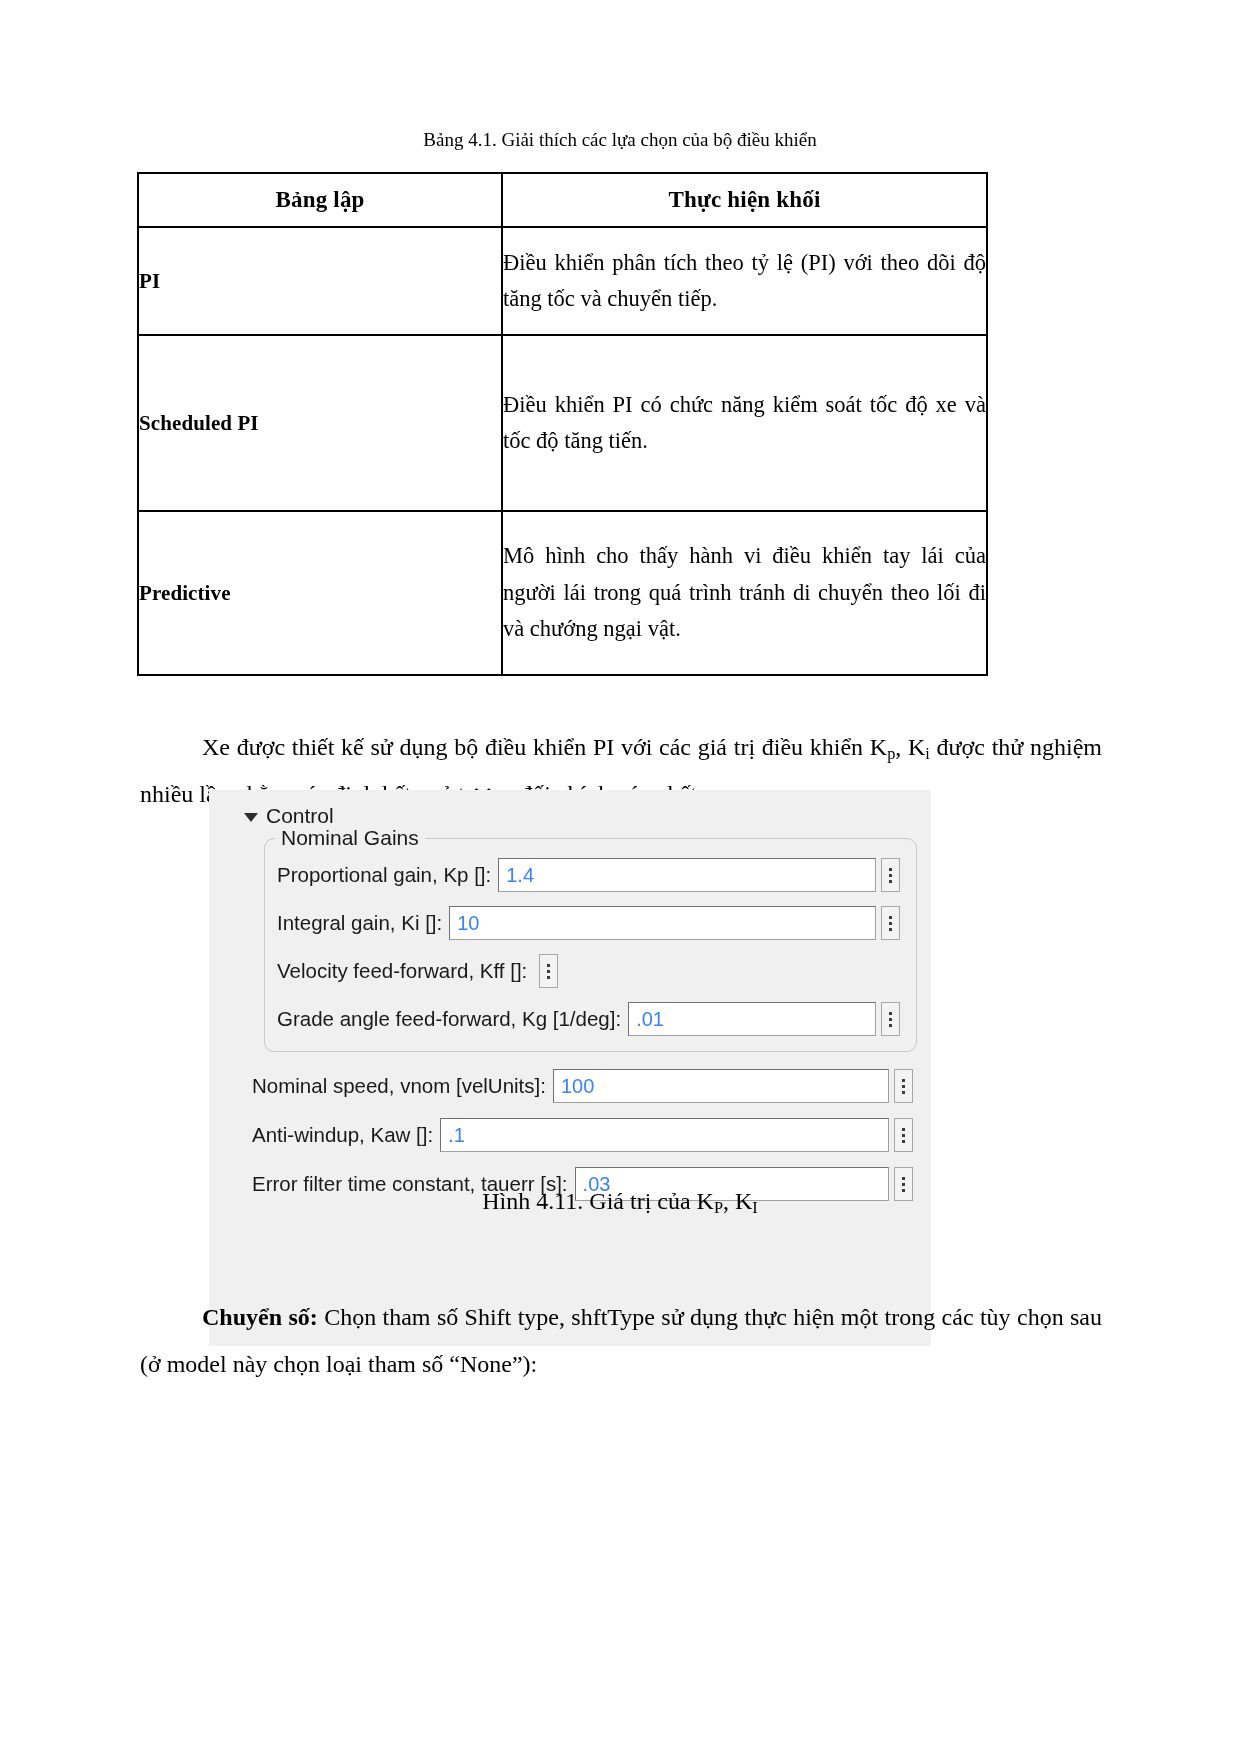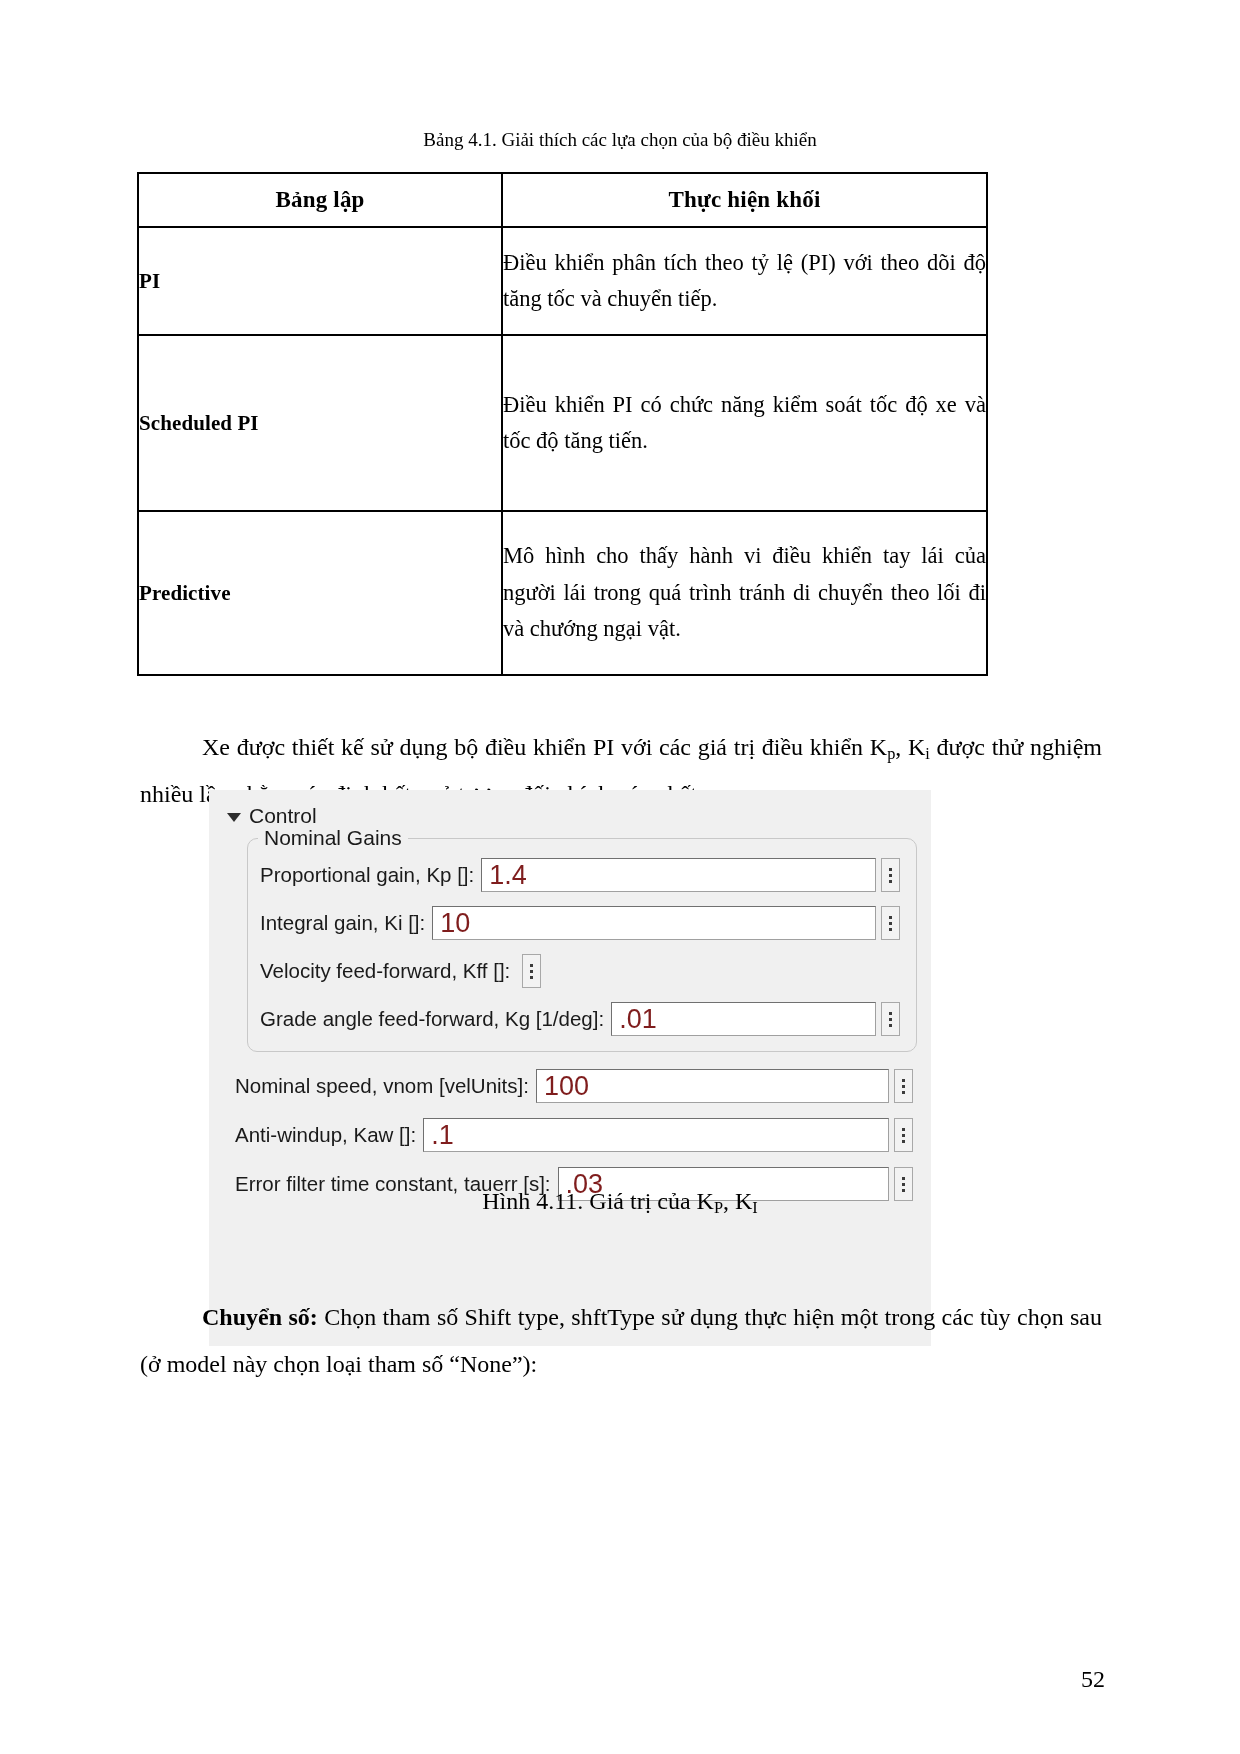--- a/index.html
+++ b/index.html
@@ -122,21 +122,21 @@
   .control-panel {
     position: absolute;
     left: 209px;
     top: 790px;
     width: 722px;
     height: 556px;
     background: #f0f0f0;
     box-sizing: border-box;
     font-family: "Liberation Sans", "DejaVu Sans", sans-serif;
     color: #1a1a1a;
-    padding: 10px 0 0 0;
+    padding: 10px 0 0 17px;
     overflow: hidden;
   }
 
   .cp-header {
     display: flex;
     align-items: center;
     gap: 8px;
     padding: 4px 0 4px 18px;
     font-size: 21px;
   }
@@ -183,22 +183,22 @@
     flex: 1 1 auto;
     height: 34px;
     background: #ffffff;
     border: 1px solid #a0a0a0;
     border-top-color: #707070;
     border-left-color: #707070;
     box-sizing: border-box;
     display: flex;
     align-items: center;
     padding-left: 7px;
-    font-size: 27px;
-    color: #7f1d1d;
+    font-size: 20px;
+    color: #3b82f6;
     min-width: 0;
   }
   .spinner {
     width: 19px;
     height: 34px;
     margin-left: 5px;
     border: 1px solid #a8a8a8;
     background: #f3f3f3;
     box-sizing: border-box;
     display: flex;
@@ -341,15 +341,14 @@
     </div>
   </div>
 
   <div class="fig-caption"><span>Hình 4.11. Giá trị của K</span><sub>P</sub><span>, K</span><sub>I</sub>
   </div>
 
   <p class="para" id="para-shift">
     <span class="indent"></span><b>Chuyển số:</b><span> Chọn tham số Shift type, shftType sử dụng thực hiện một trong các tùy chọn sau (ở model này chọn loại tham số “None”):</span>
   </p>
 
-  <div class="page-number">52</div>
 
 </div>
 
 </body></html>

